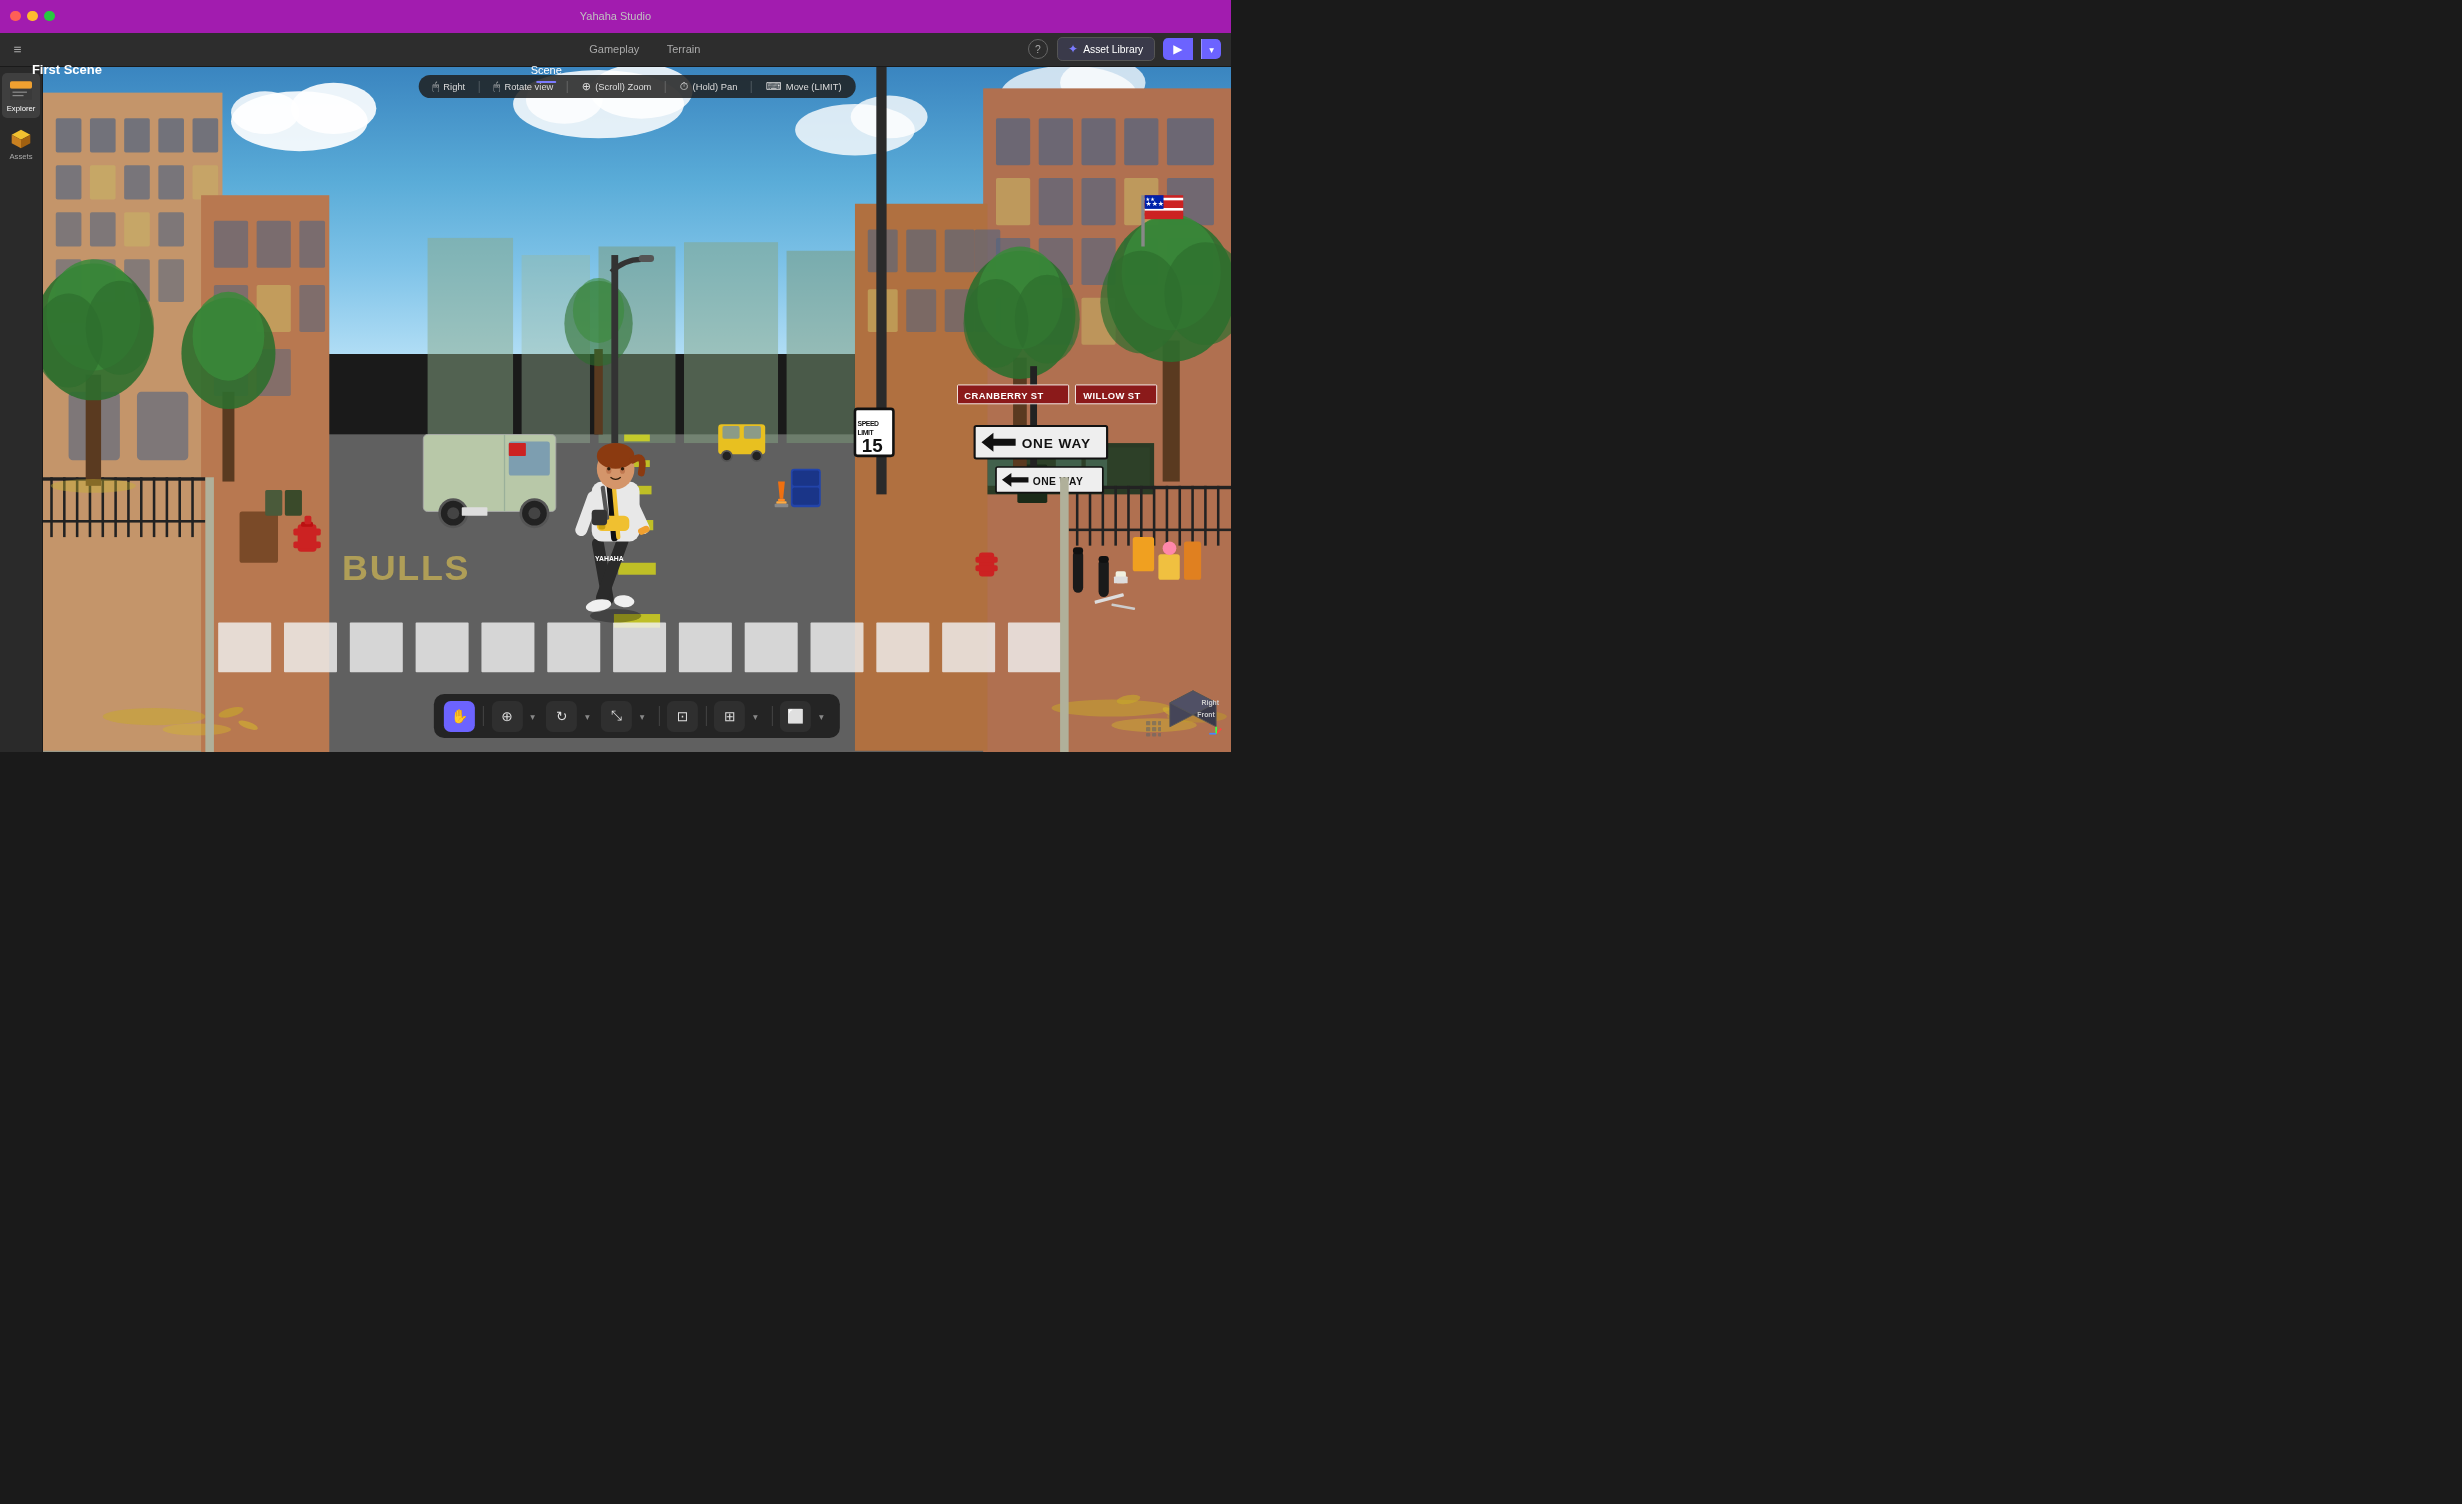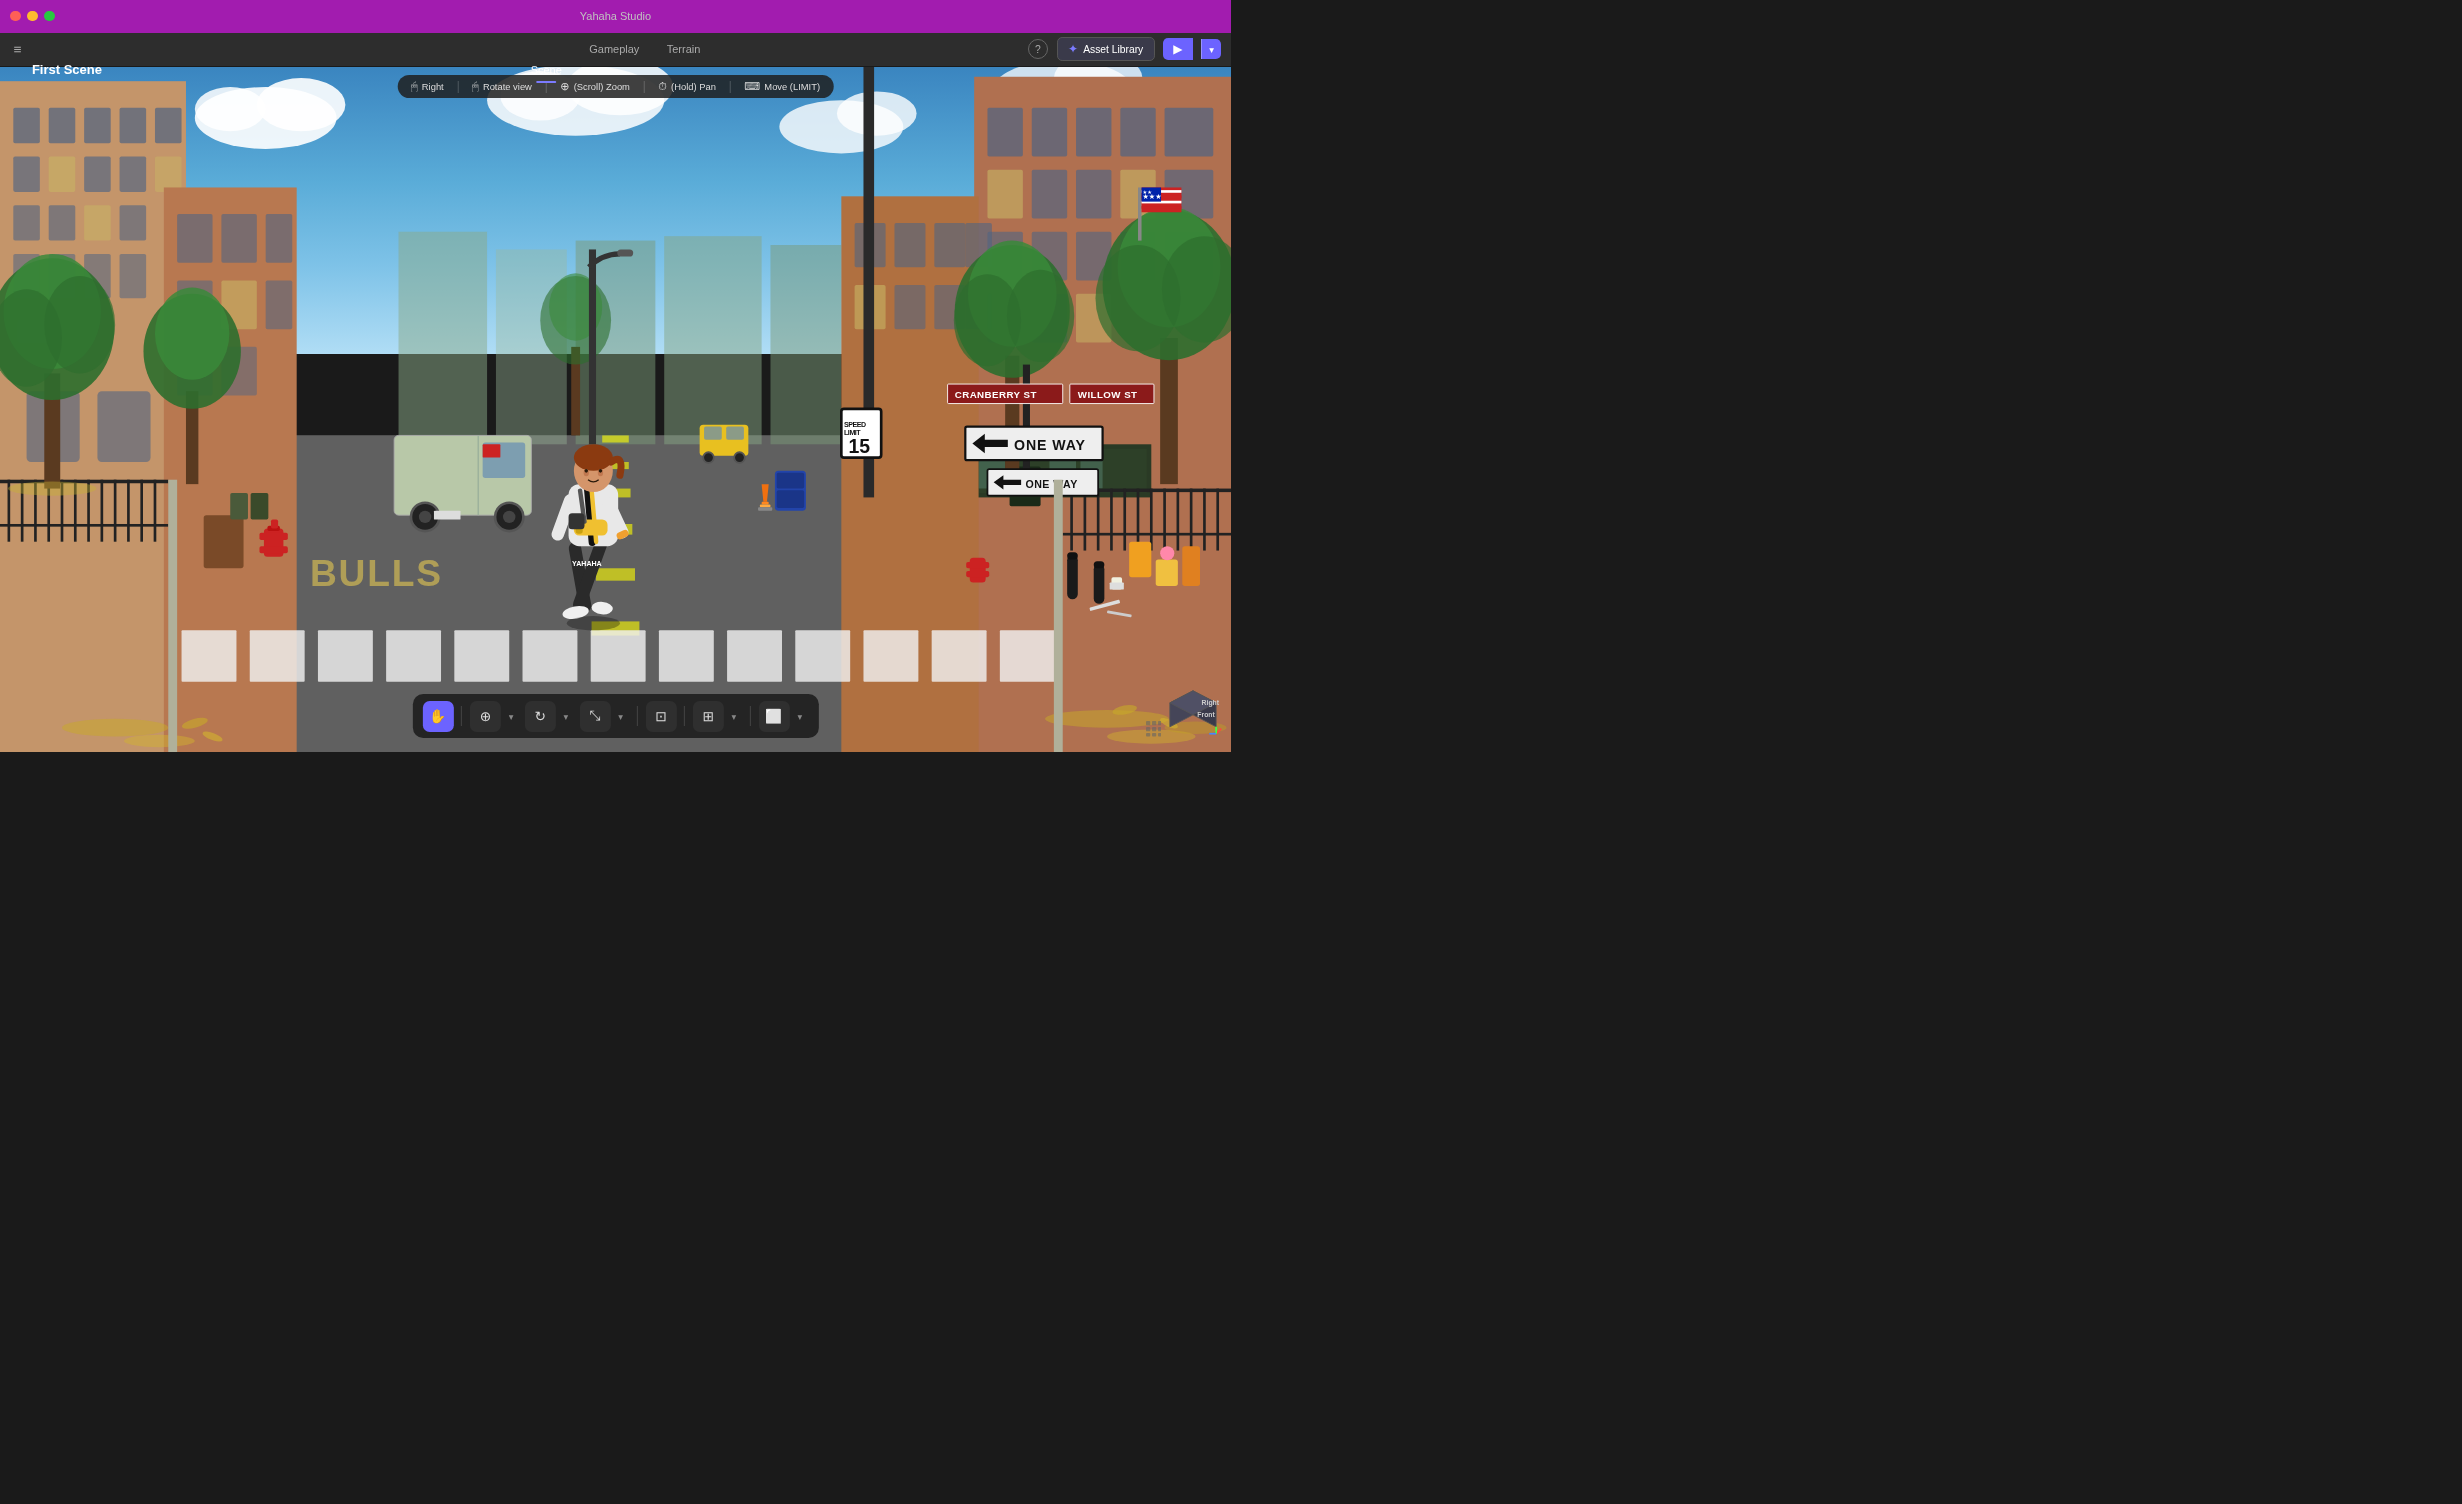--- a/index.html
+++ b/index.html
@@ -355,20 +355,43 @@
       <span class="star-icon">✦</span>
       <span>Asset Library</span>
     </button>
     <button class="play-btn">▶</button>
     <button class="play-dropdown-btn">▾</button>
   </div>
 </div>
 
 <div class="main-layout">
 
+  <div class="left-sidebar">
+    <div class="sidebar-item active">
+      <div class="icon-box">
+        <svg width="22" height="19" viewBox="0 0 26 22">
+          <rect x="0" y="0" width="26" height="9" rx="2" fill="#f0a030"></rect>
+          <rect x="0" y="9" width="26" height="13" rx="0" fill="#3a3a3a"></rect>
+          <line x1="3" y1="13" x2="20" y2="13" stroke="#888" stroke-width="1.5"></line>
+          <line x1="3" y1="17" x2="16" y2="17" stroke="#888" stroke-width="1.5"></line>
+        </svg>
+      </div>
+      <span class="item-label">Explorer</span>
+    </div>
+    <div class="sidebar-item">
+      <div class="icon-box">
+        <svg width="22" height="22" viewBox="0 0 26 26">
+          <polygon points="13,2 24,8 13,14 2,8" fill="#f0c030"></polygon>
+          <polygon points="2,8 13,14 13,24 2,18" fill="#c88020"></polygon>
+          <polygon points="24,8 13,14 13,24 24,18" fill="#a06010"></polygon>
+        </svg>
+      </div>
+      <span class="item-label">Assets</span>
+    </div>
+  </div>
 
   <div class="viewport">
 
     <div class="urban-scene">
 
       <div class="sky">
 
         <svg width="100%" height="100%" style="position:absolute;inset:0;" viewBox="0 0 1390 370" preserveAspectRatio="xMidYMid slice">
 
           <ellipse cx="300" cy="80" rx="80" ry="35" fill="rgba(255,255,255,0.9)"></ellipse>

